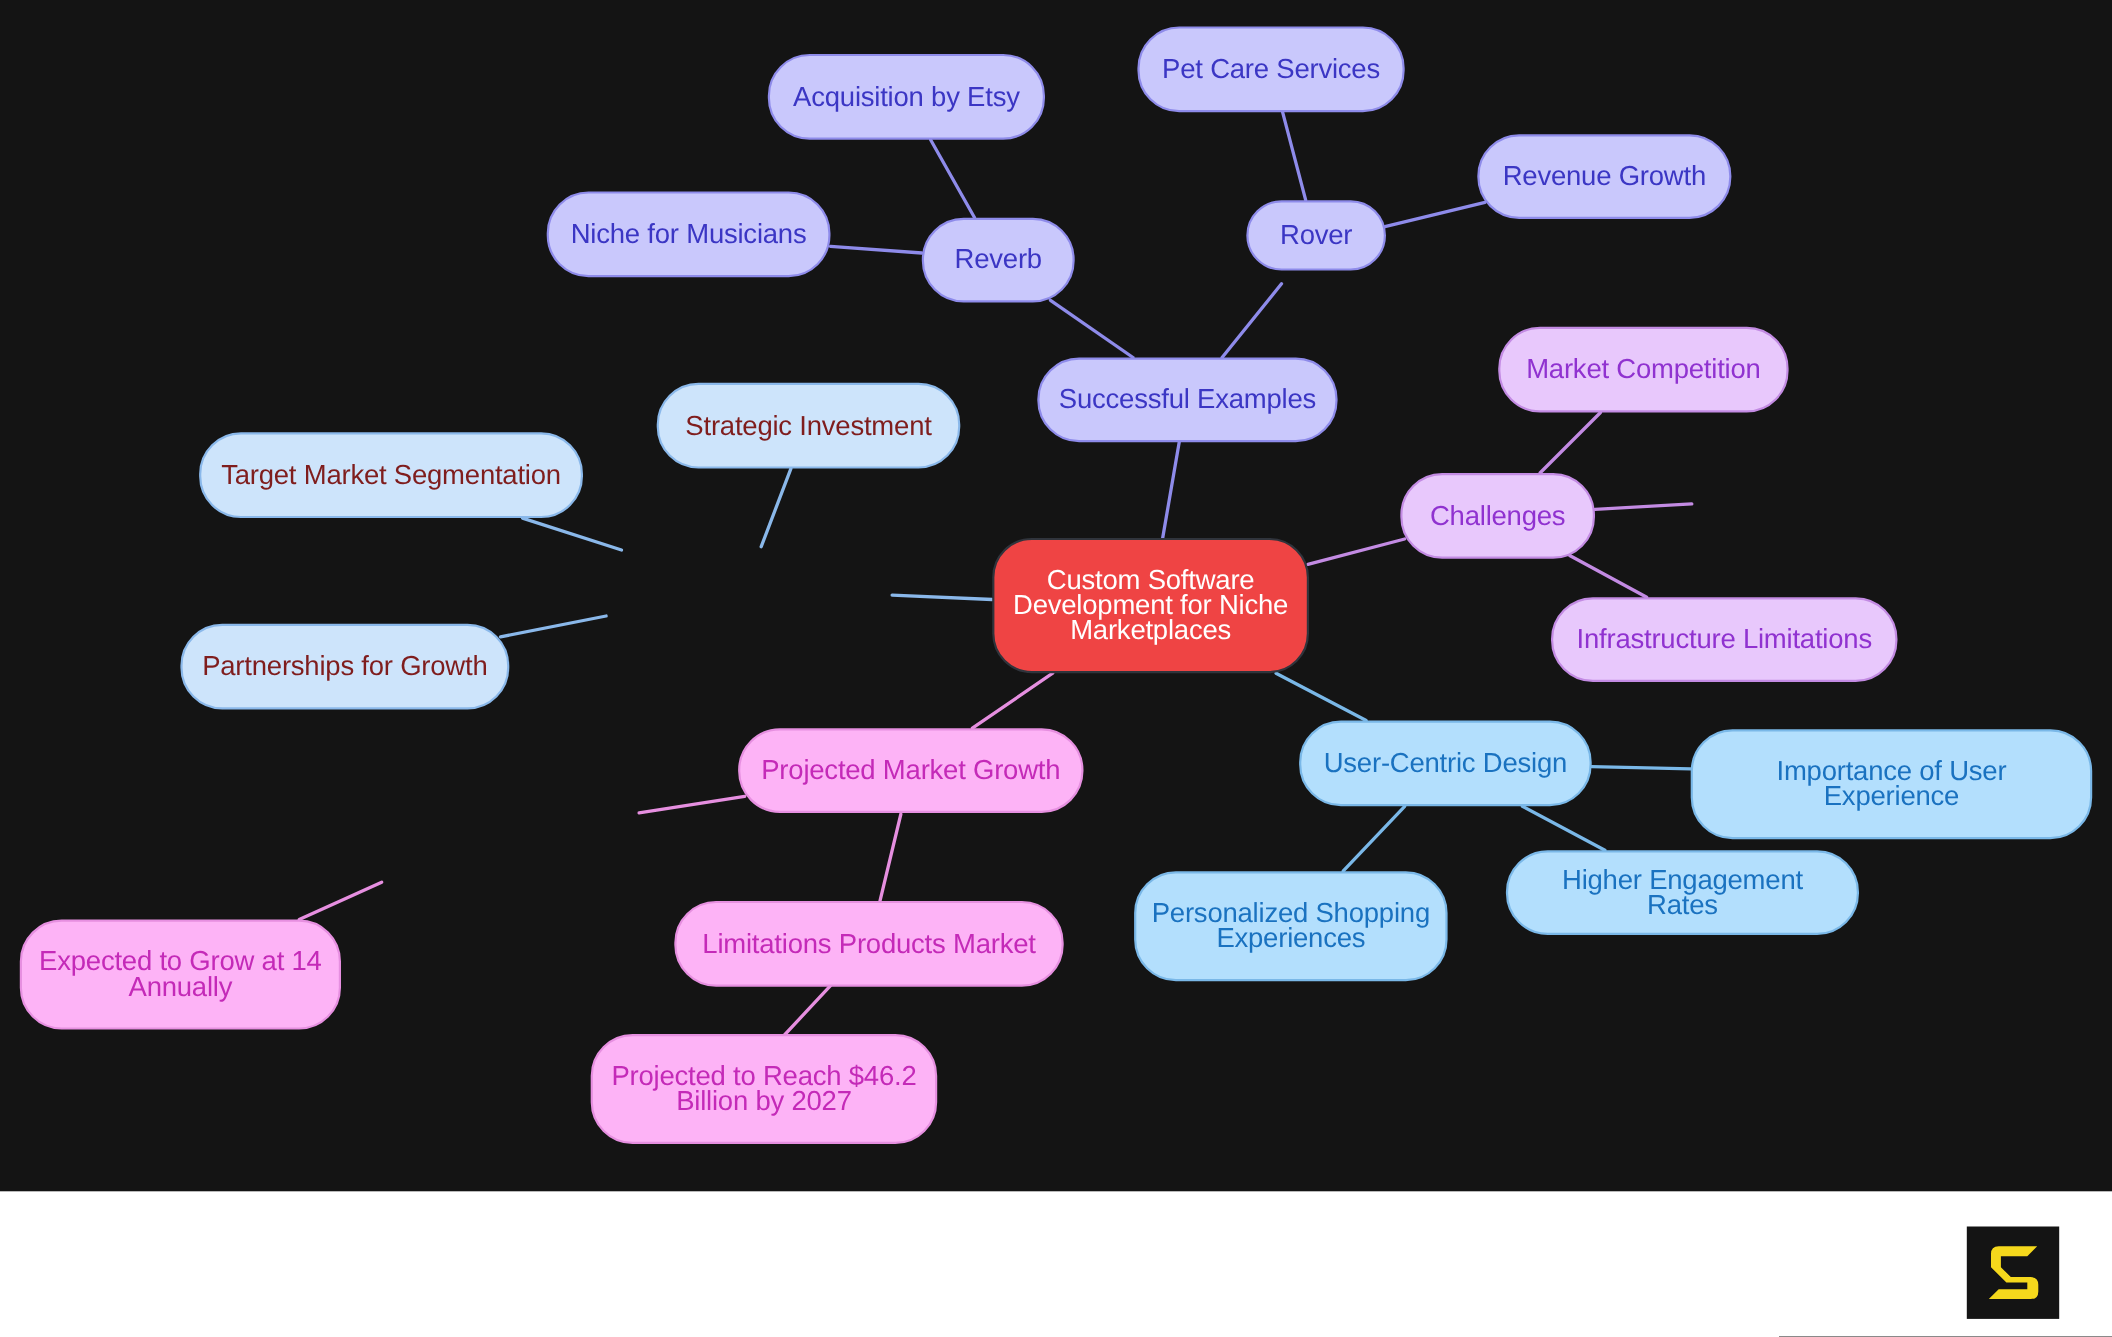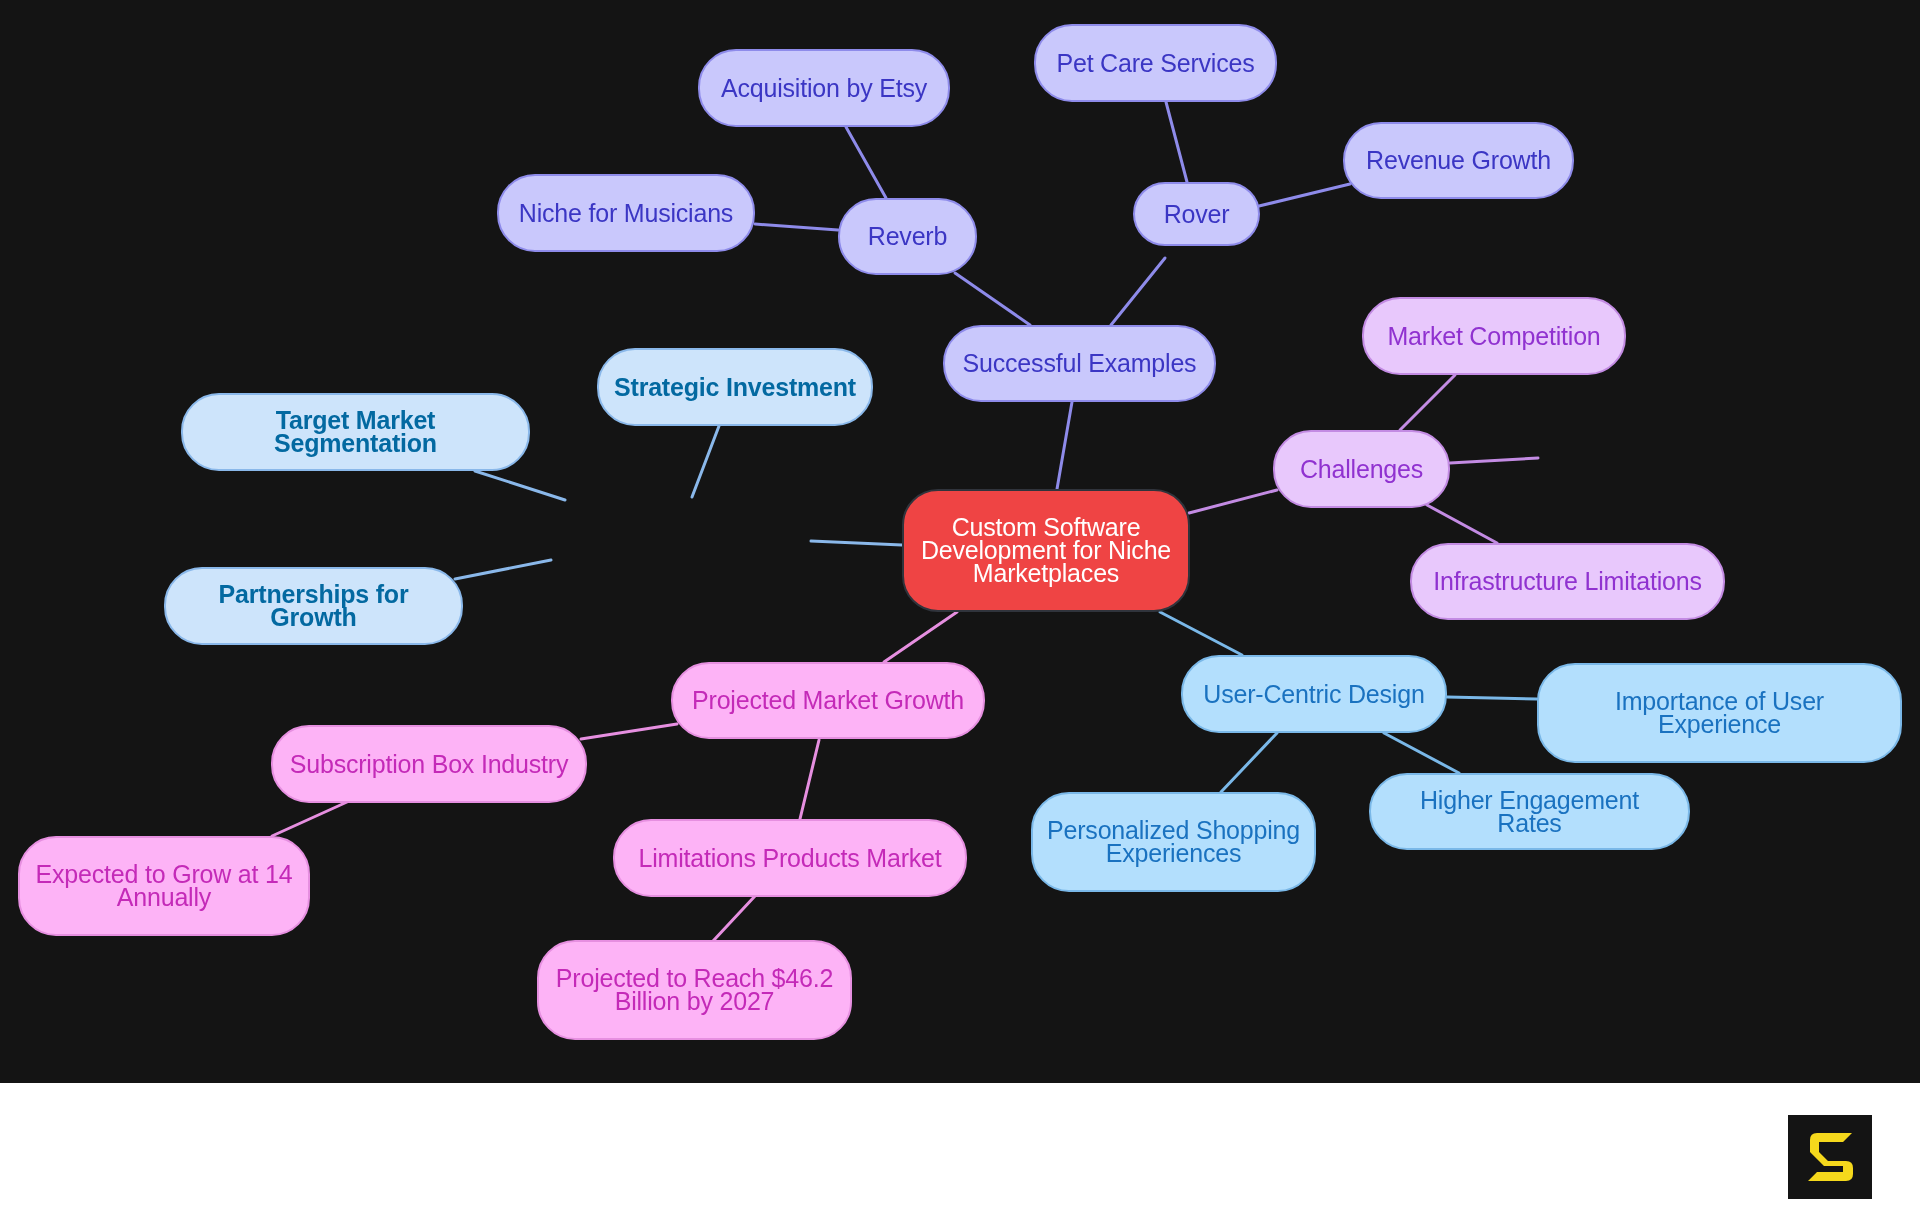--- a/index.html
+++ b/index.html
@@ -17,21 +17,21 @@
     position: absolute; box-sizing: border-box;
     display: flex; align-items: center; justify-content: center;
     text-align: center; font-size: 25px; line-height: 23px;
     border-radius: 38px; border: 2px solid; padding: 0 14px;
     letter-spacing: -0.2px; cursor: pointer;
   }
   .node span { display: block; }
   .root { background: #ef4444; border-color: #30343c; color: #ffffff; border-radius: 36px; }
   .c-purple { background: #c9c8fc; border-color: #8e8bea; color: #3b36c4; }
   .c-violet { background: #e8c8fc; border-color: #c38be3; color: #9032d0; }
-  .c-blue   { background: #cde4fb; border-color: #8ab8ea; color: #0369a1; font-weight: bold; }
+  .c-blue   { background: #cde4fb; border-color: #8ab8ea; color: #7f1d1d; }
   .c-sky    { background: #b3dffd; border-color: #7ab8e8; color: #1a72c0; }
   .c-pink   { background: #fdb3f6; border-color: #e68fe0; color: #c42ab8; }
   #logo {
     position: absolute; left: 1788px; top: 1115px; width: 84px; height: 84px;
     background: #141414;
   }
 </style>
 </head>
 <body>
 
@@ -132,23 +132,20 @@
   <div class="node c-sky" style="left:1031px;top:792px;width:285px;height:100px;">
     <div>
       <span>Personalized Shopping</span>
       <span>Experiences</span>
     </div>
   </div>
 
   <div class="node c-pink" style="left:671px;top:662px;width:314px;height:77px;">
     <span>Projected Market Growth</span>
   </div>
-  <div class="node c-pink" style="left:271px;top:725px;width:316px;height:78px;">
-    <span>Subscription Box Industry</span>
-  </div>
   <div class="node c-pink" style="left:18px;top:836px;width:292px;height:100px;">
     <div>
       <span>Expected to Grow at 14</span>
       <span>Annually</span>
     </div>
   </div>
   <div class="node c-pink" style="left:613px;top:819px;width:354px;height:78px;">
     <span>Limitations Products Market</span>
   </div>
   <div class="node c-pink" style="left:497px;top:940px;width:315px;height:100px;margin-left:40px;">

